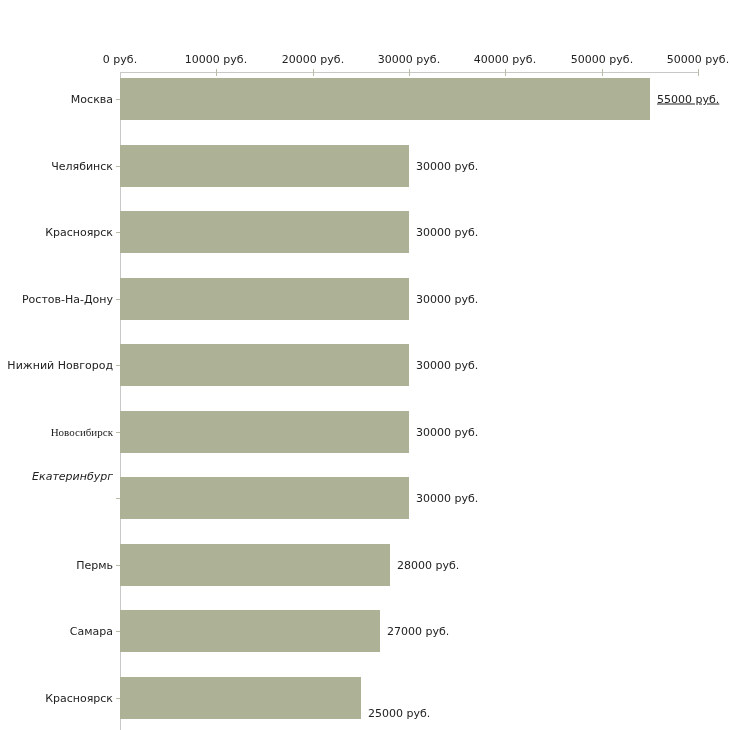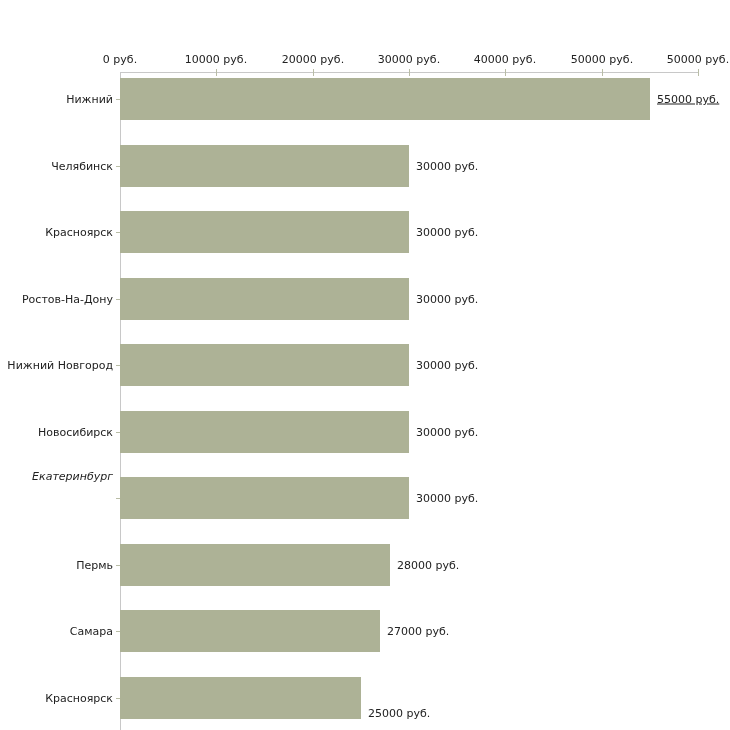--- a/index.html
+++ b/index.html
@@ -100,41 +100,41 @@
       <div class="tick-mark" style="left: 505px; top: 28px; height: 7px;"></div>
       <div class="tick-label" style="left: 505px; top: 12px;">40000 руб.</div>
       <div class="tick-mark" style="left: 602px; top: 28px; height: 7px;"></div>
       <div class="tick-label" style="left: 602px; top: 12px;">50000 руб.</div>
       <div class="tick-mark" style="left: 698px; top: 28px; height: 7px;"></div>
       <div class="tick-label" style="left: 698px; top: 12px;">50000 руб.</div>
     </div>
   <div id="bars-layer">
       <div class="bar" style="left: 120px; top: 37px; width: 530px; height: 42px;"></div>
       <div class="cat-tick" style="left: 116px; top: 58px;"></div>
-      <div class="cat-label" style="right: 617px; top: 58px;">Нижний</div>
+      <div class="cat-label" style="right: 617px; top: 58px;">Москва</div>
       <div class="bar-value" style="left: 657px; top: 58px; text-decoration: underline;">55000 руб.</div>
       <div class="bar" style="left: 120px; top: 104px; width: 289px; height: 42px;"></div>
       <div class="cat-tick" style="left: 116px; top: 125px;"></div>
       <div class="cat-label" style="right: 617px; top: 125px;">Челябинск</div>
       <div class="bar-value" style="left: 416px; top: 125px;">30000 руб.</div>
       <div class="bar" style="left: 120px; top: 170px; width: 289px; height: 42px;"></div>
       <div class="cat-tick" style="left: 116px; top: 191px;"></div>
       <div class="cat-label" style="right: 617px; top: 191px;">Красноярск</div>
       <div class="bar-value" style="left: 416px; top: 191px;">30000 руб.</div>
       <div class="bar" style="left: 120px; top: 237px; width: 289px; height: 42px;"></div>
       <div class="cat-tick" style="left: 116px; top: 258px;"></div>
       <div class="cat-label" style="right: 617px; top: 258px; text-align: center;">Ростов-На-Дону</div>
       <div class="bar-value" style="left: 416px; top: 258px;">30000 руб.</div>
       <div class="bar" style="left: 120px; top: 303px; width: 289px; height: 42px;"></div>
       <div class="cat-tick" style="left: 116px; top: 324px;"></div>
       <div class="cat-label" style="right: 617px; top: 324px;">Нижний Новгород</div>
       <div class="bar-value" style="left: 416px; top: 324px;">30000 руб.</div>
       <div class="bar" style="left: 120px; top: 370px; width: 289px; height: 42px;"></div>
       <div class="cat-tick" style="left: 116px; top: 391px;"></div>
-      <div class="cat-label" style="right: 617px; top: 391px;">Новосибирск</div>
+      <div class="cat-label" style="right: 617px; top: 391px; font-family: Liberation Serif, serif;">Новосибирск</div>
       <div class="bar-value" style="left: 416px; top: 391px;">30000 руб.</div>
       <div class="bar" style="left: 120px; top: 436px; width: 289px; height: 42px;"></div>
       <div class="cat-tick" style="left: 116px; top: 457px;"></div>
       <div class="cat-label" style="right: 617px; top: 435px; font-style: italic;">Екатеринбург</div>
       <div class="bar-value" style="left: 416px; top: 457px;">30000 руб.</div>
       <div class="bar" style="left: 120px; top: 503px; width: 270px; height: 42px;"></div>
       <div class="cat-tick" style="left: 116px; top: 524px;"></div>
       <div class="cat-label" style="right: 617px; top: 524px; text-align: center;">Пермь</div>
       <div class="bar-value" style="left: 397px; top: 524px;">28000 руб.</div>
       <div class="bar" style="left: 120px; top: 569px; width: 260px; height: 42px;"></div>

